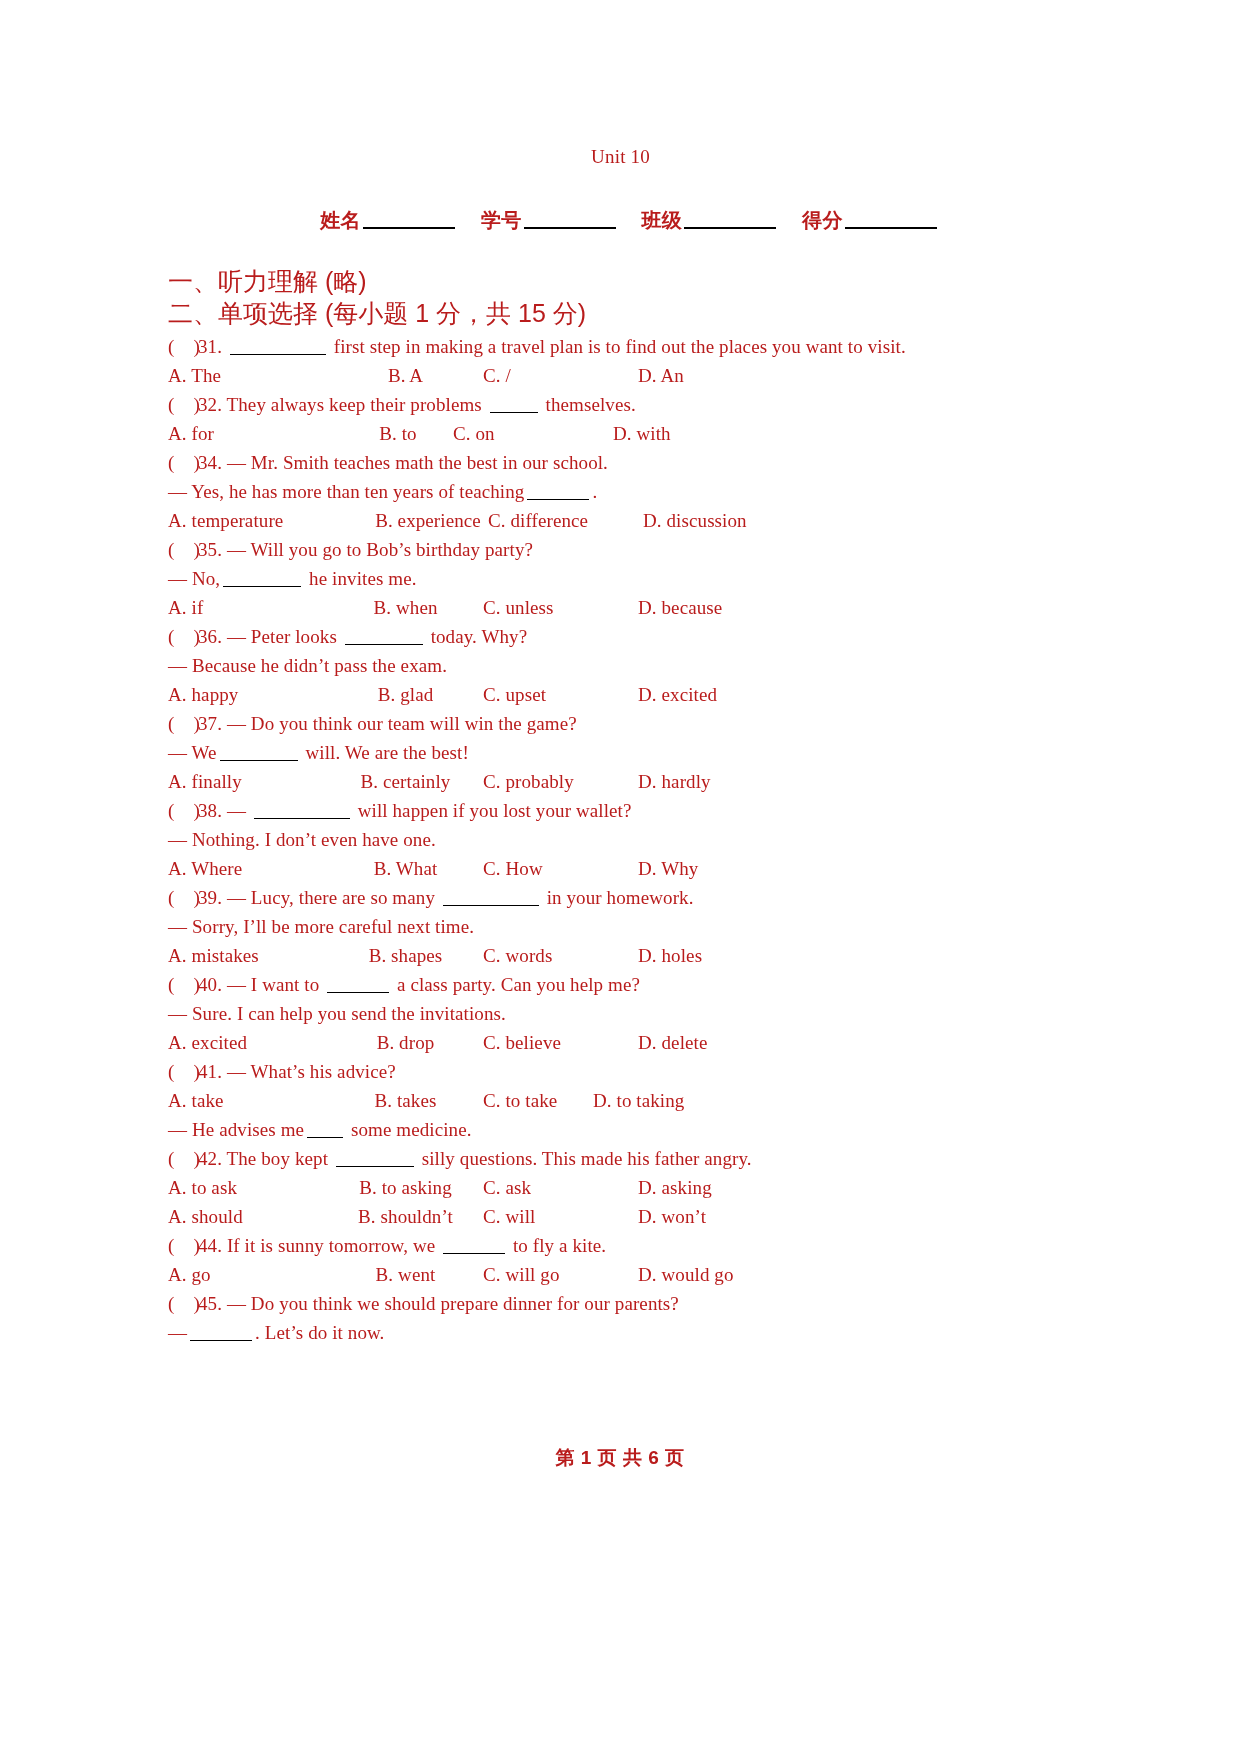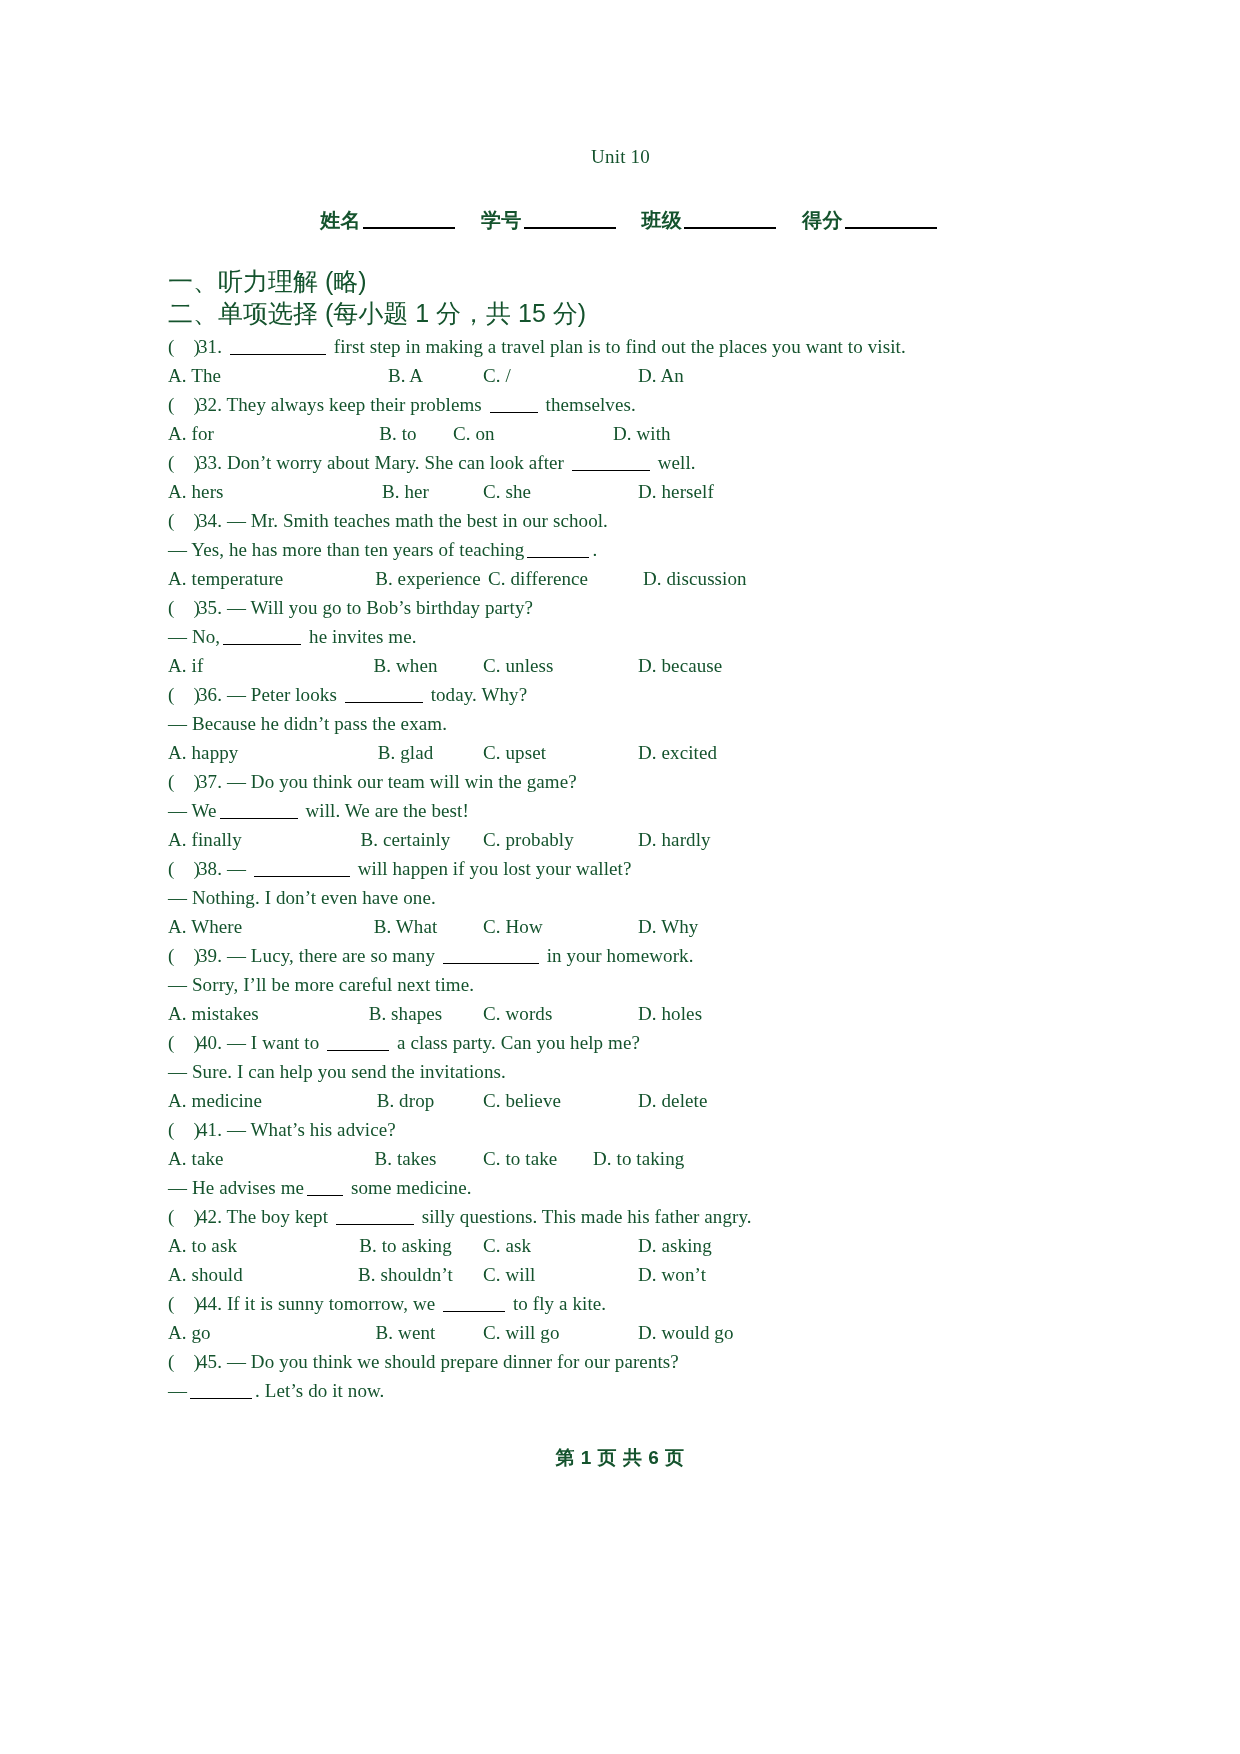--- a/index.html
+++ b/index.html
@@ -7,21 +7,21 @@
     padding: 0;
     background: #ffffff;
   }
   .page {
     position: relative;
     width: 1240px;
     height: 1754px;
     margin: 0 auto;
     background: #ffffff;
     font-family: "Liberation Serif", "DejaVu Serif", serif;
-    color: #14532d;
+    color: #b91c1c;
     box-sizing: border-box;
   }
   .content {
     position: absolute;
     left: 168px;
     top: 132px;
     width: 905px;
   }
 
   
@@ -165,29 +165,20 @@
         <div>
           <div class="line q"><span class="paren">( )</span><span>32. </span><span>They always keep their problems </span><span class="u u-s"></span><span> themselves.</span></div>
           <div class="line ans opts w-b">
             <span class="op c1">A. for</span>
             <span class="op c2">B. to</span>
             <span class="op c3">C. on</span>
             <span class="op c4">D. with</span>
           </div>
         </div>
         <div>
-          <div class="line q"><span class="paren">( )</span><span>33. </span><span>Don’t worry about Mary. She can look after </span><span class="u u-l"></span><span> well.</span></div>
-          <div class="line ans opts">
-            <span class="op c1">A. hers</span>
-            <span class="op c2">B. her</span>
-            <span class="op c3">C. she</span>
-            <span class="op c4">D. herself</span>
-          </div>
-        </div>
-        <div>
           <div class="line q"><span class="paren">( )</span><span>34. </span><span>— Mr. Smith teaches math the best in our school. </span></div>
           <div class="line q"><span>— Yes, he has more than ten years of teaching</span><span class="u u-m"></span><span>.</span></div>
           <div class="line ans opts w-c">
             <span class="op c1">A. temperature</span>
             <span class="op c2">B. experience</span>
             <span class="op c3">C. difference</span>
             <span class="op c4">D. discussion</span>
           </div>
         </div>
         <div>
@@ -237,21 +228,21 @@
             <span class="op c1">A. mistakes</span>
             <span class="op c2">B. shapes</span>
             <span class="op c3">C. words</span>
             <span class="op c4">D. holes</span>
           </div>
         </div>
         <div>
           <div class="line q"><span class="paren">( )</span><span>40. </span><span>— I want to </span><span class="u u-m"></span><span> a class party. Can you help me?</span></div>
           <div class="line q"><span>— Sure. I can help you send the invitations.</span></div>
           <div class="line ans opts">
-            <span class="op c1">A. medicine</span>
+            <span class="op c1">A. excited</span>
             <span class="op c2">B. drop</span>
             <span class="op c3">C. believe</span>
             <span class="op c4">D. delete</span>
           </div>
         </div>
         <div>
           <div class="line q"><span class="paren">( )</span><span>41. </span><span>— What’s his advice? </span></div>
           <div class="line ans opts w-d">
             <span class="op c1">A. take</span>
             <span class="op c2">B. takes</span>

